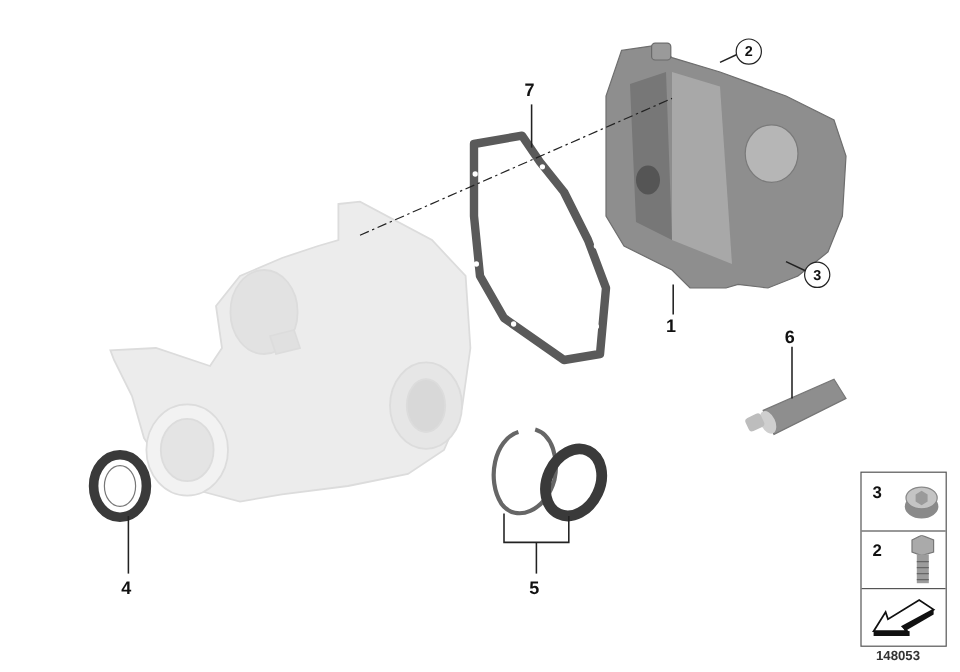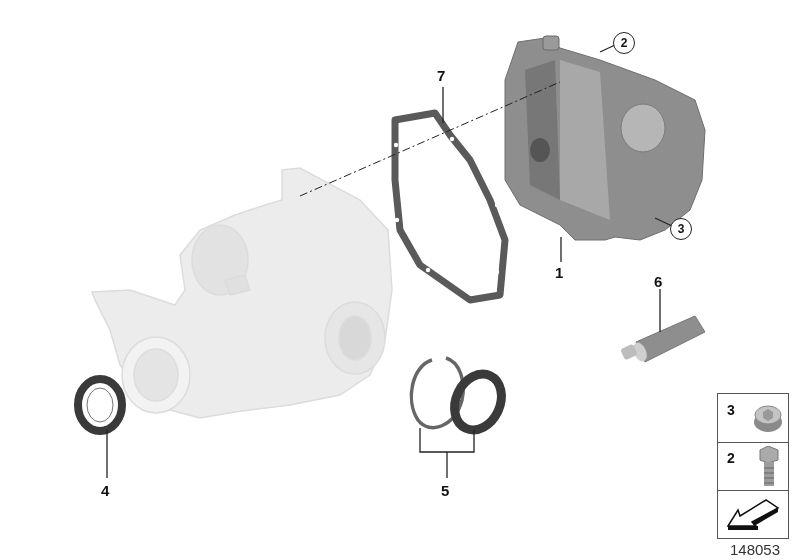--- a/index.html
+++ b/index.html
@@ -3,21 +3,21 @@
 <meta charset="utf-8">
 <style>
   html,body{margin:0;padding:0;background:#fff;}
   body{width:800px;height:560px;position:relative;overflow:hidden;font-family:"Liberation Sans",sans-serif;}
   .stage{position:absolute;left:0;top:0;width:800px;height:560px;}
   .callout{position:absolute;font-weight:bold;font-size:15px;color:#111;line-height:1;}
   .circ{position:absolute;width:20px;height:20px;border:1.6px solid #222;border-radius:50%;background:#fff;font-weight:bold;font-size:12px;text-align:center;line-height:20px;color:#111;}
   .legend{position:absolute;left:717px;top:393px;width:70px;height:144px;border:1.2px solid #555;background:#fff;}
   .legend .cell{position:absolute;left:0;width:70px;border-bottom:1.2px solid #555;}
   .legend .num{position:absolute;left:9px;font-weight:bold;font-size:14px;color:#111;}
-  .imgno{position:absolute;left:730px;top:541px;font-size:15px;color:#333;}
+  .imgno{position:absolute;left:730px;top:541px;font-size:11px;color:#333;font-weight:bold;}
 </style>
 </head>
 <body>
 
 <div class="stage">
 <svg width="800" height="560" viewBox="0 0 800 560" style="position:absolute;left:0;top:0">
 
   <g fill="#ececec" stroke="#dcdcdc" stroke-width="1.5">
     <path d="M282 170 L300 168 L360 200 L388 230 L392 290 L385 340 L370 375 L340 395 L290 405 L235 412 L200 418 L170 410 L140 395 L120 365 L110 330 L95 300 L92 292 L130 290 L175 305 L185 290 L180 255 L200 230 L235 215 L265 205 L282 200 Z"></path>
     <ellipse cx="220" cy="260" rx="28" ry="35" fill="#e2e2e2"></ellipse>

